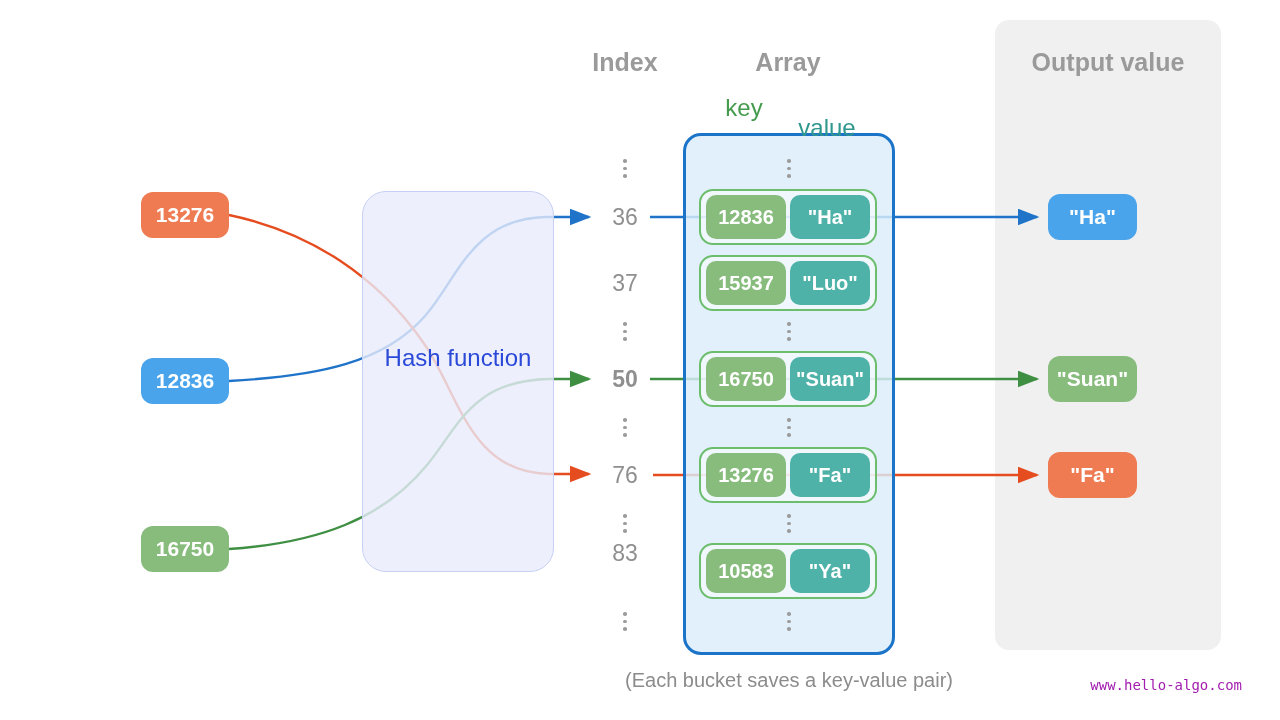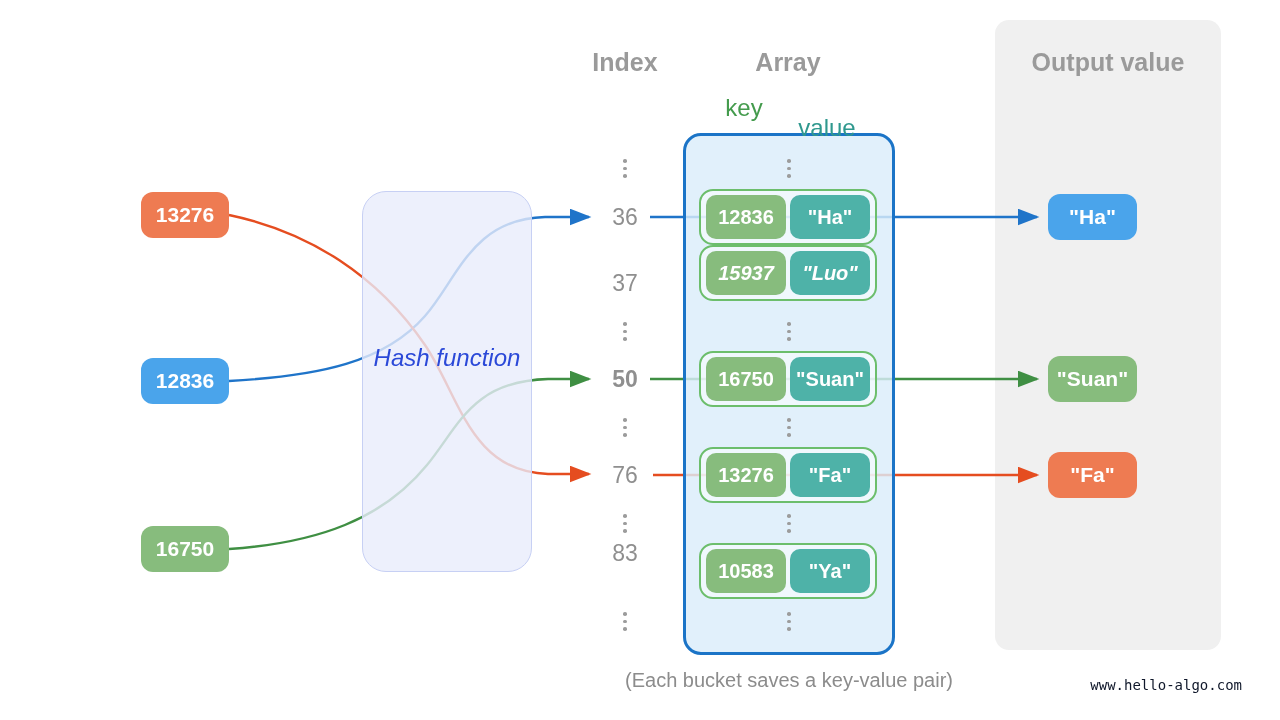--- a/index.html
+++ b/index.html
@@ -9,22 +9,22 @@
   }
   
   .panel{position:absolute;top:20px;height:630px;background:#F0F0F0;border-radius:14px;z-index:0;}
   .panel-title{
     padding-top:28px;text-align:center;font-size:25px;font-weight:700;color:#9A9A9A;line-height:28px;
   }
   
   .arrows{position:absolute;left:0;top:0;z-index:1;}
   
   .hash-box{
-    position:absolute;left:362px;top:191px;width:170px;height:381px;z-index:2;
-    background:rgba(232,236,251,0.80);border:1.5px solid #C7D0F4;border-radius:24px;box-sizing:border-box;font-style:italic;
+    position:absolute;left:362px;top:191px;width:192px;height:381px;z-index:2;
+    background:rgba(232,236,251,0.80);border:1.5px solid #C7D0F4;border-radius:24px;box-sizing:border-box;
   }
   .hash-title{position:absolute;left:0;right:0;top:152px;text-align:center;font-size:24px;color:#2B49D8;font-weight:400;}
   .hash-formula{position:absolute;left:0;right:0;top:199px;text-align:center;font-size:25px;color:#2640D8;font-weight:700;letter-spacing:-0.5px;}
   
   .array-box{
     position:absolute;left:683px;top:133px;width:212px;height:522px;z-index:2;
     background:rgba(219,237,250,0.82);border:3px solid #1B74C7;border-radius:18px;box-sizing:border-box;
   }
   
   .col-header{position:absolute;z-index:3;text-align:center;font-size:25px;font-weight:700;color:#9A9A9A;line-height:28px;}
@@ -53,21 +53,21 @@
   }
   .cell{
     width:80px;height:44px;border-radius:10px;display:flex;align-items:center;justify-content:center;
     color:#ffffff;font-size:20px;font-weight:600;
   }
   .cell.key{background:#87BC7D;}
   .cell.val{background:#4EB2A8;}
   
   .caption{position:absolute;z-index:3;left:489px;top:669px;width:600px;text-align:center;font-size:20px;color:#8C8C8C;}
   .watermark{position:absolute;z-index:3;left:1020px;top:677px;width:222px;text-align:right;
-    font-family:"DejaVu Sans Mono","Liberation Mono",monospace;font-size:14px;color:#0f172a;}
+    font-family:"DejaVu Sans Mono","Liberation Mono",monospace;font-size:14px;color:#a21caf;}
 </style>
 </head>
 <body>
 
 <div class="canvas">
 
 
   <div class="panel" style="left:995px;width:226px;">
     <div class="panel-title">Output value</div>
   </div>
@@ -163,21 +163,21 @@
   <div class="dots" style="left:785px;top:612px;">
       <i></i>
       <i></i>
       <i></i>
     </div>
 
   <div class="bucket" style="left:699px;top:189px;">
     <div class="cell key">12836</div>
     <div class="cell val">"Ha"</div>
   </div>
-  <div class="bucket" style="left:699px;top:245px;font-style:italic;">
+  <div class="bucket" style="left:699px;top:255px;">
     <div class="cell key">15937</div>
     <div class="cell val">"Luo"</div>
   </div>
   <div class="bucket" style="left:699px;top:351px;">
     <div class="cell key">16750</div>
     <div class="cell val">"Suan"</div>
   </div>
   <div class="bucket" style="left:699px;top:447px;">
     <div class="cell key">13276</div>
     <div class="cell val">"Fa"</div>

